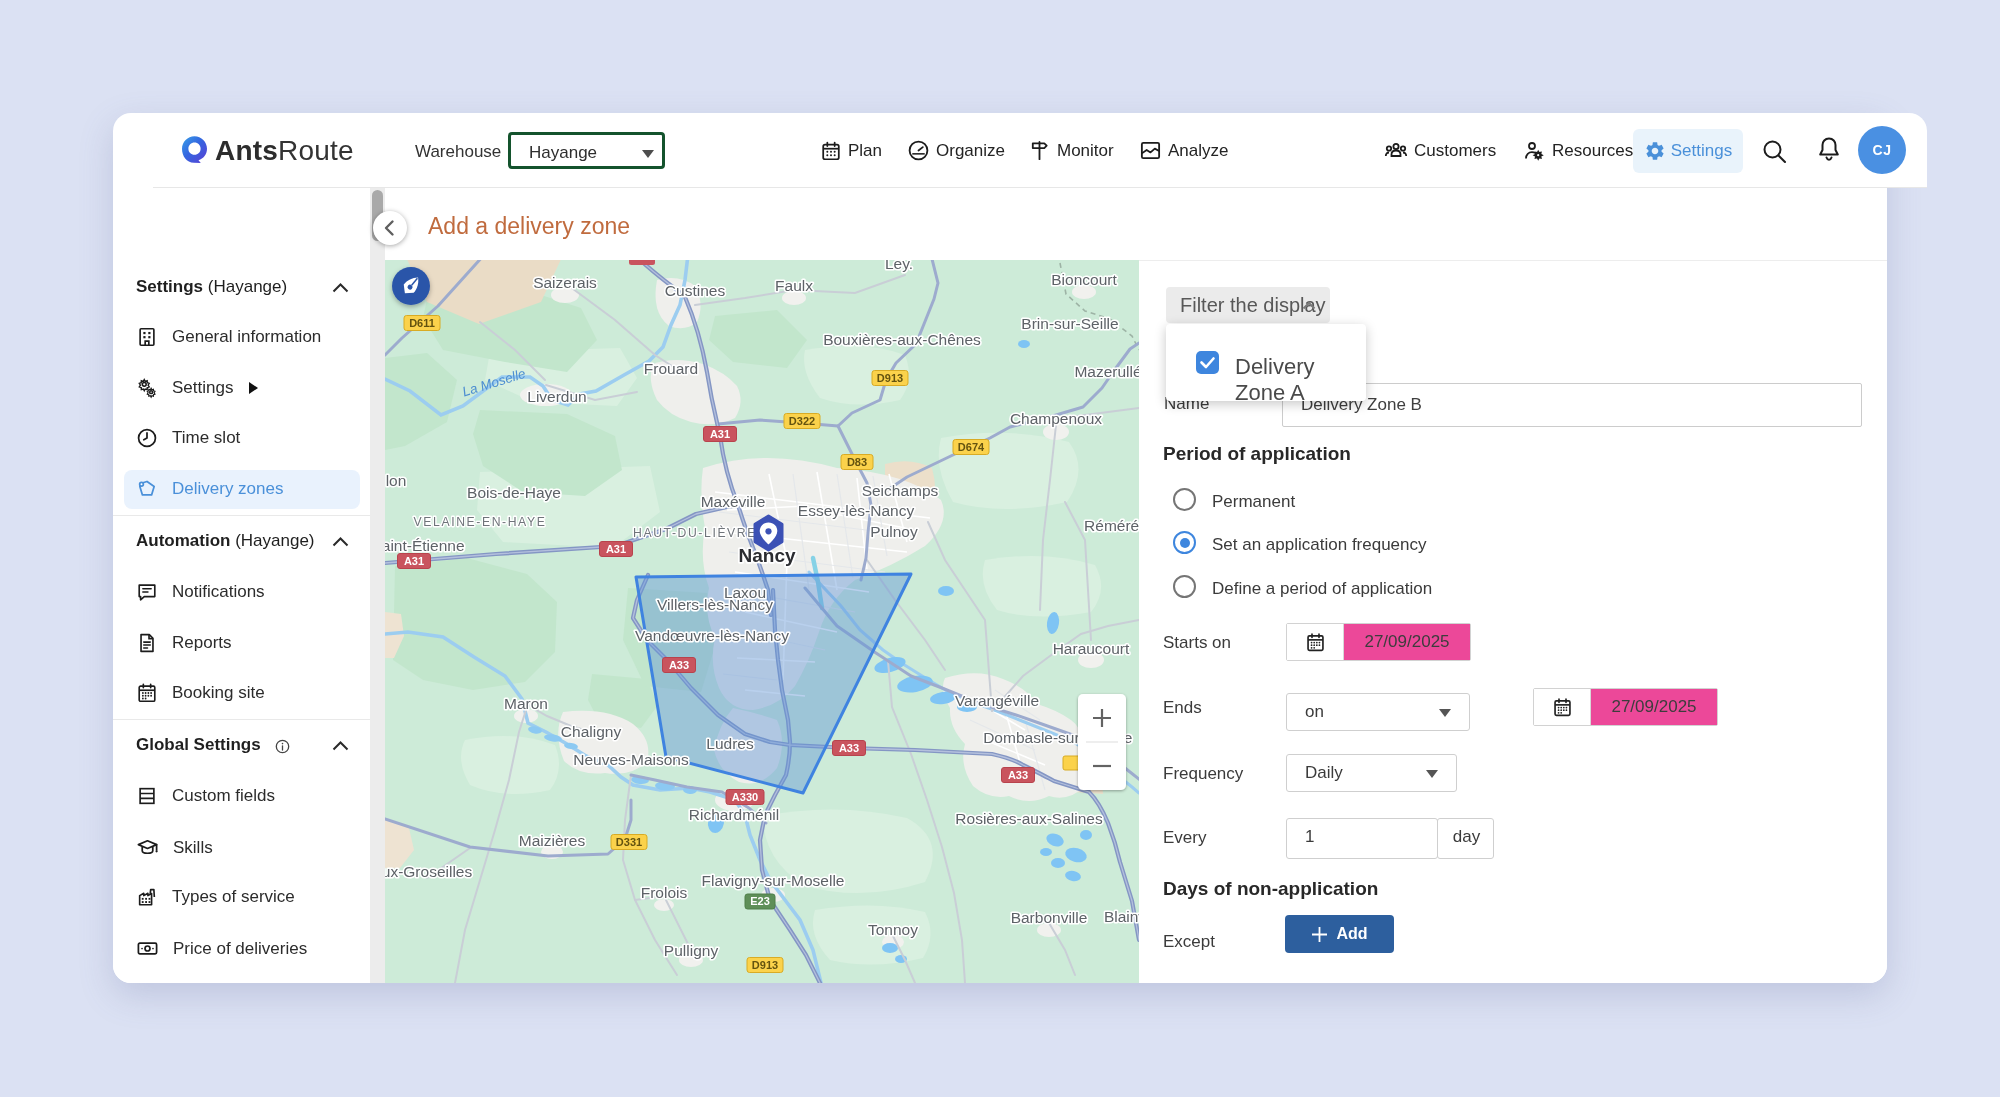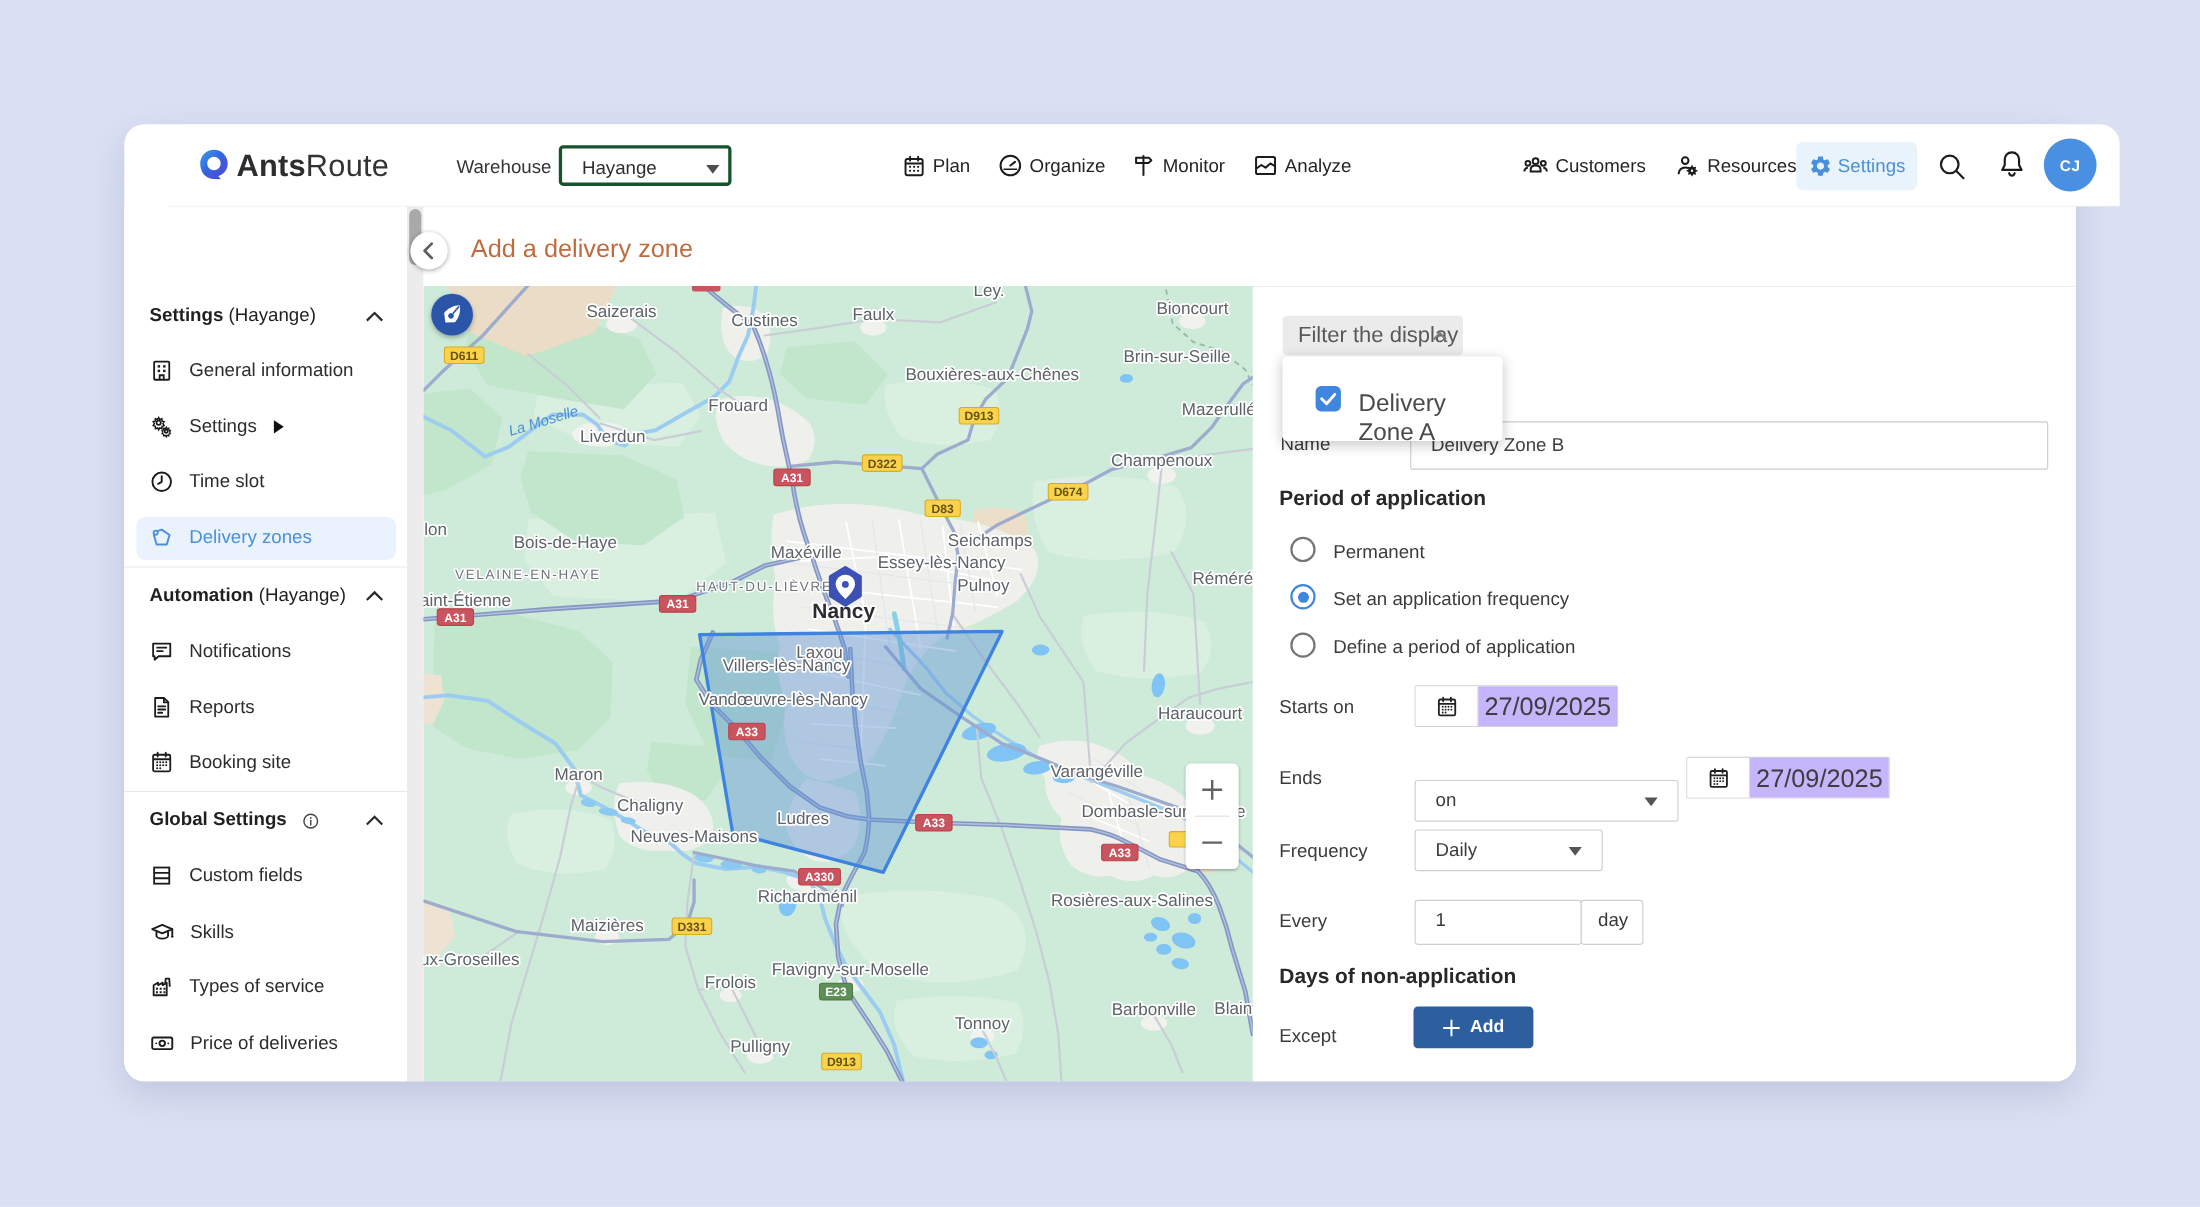--- a/index.html
+++ b/index.html
@@ -37,21 +37,21 @@
   .p-bold { position:absolute; font-size:19px; font-weight:700; color:#282828; }
   .chip { position:absolute; left:27px; top:26px; width:164px; height:36px; background:#ebebeb; border-radius:4px; font-size:20px; color:#585858; line-height:36px; padding-left:14px; }
   .dd { position:absolute; left:27px; top:63px; width:200px; height:77px; background:#fff; border-radius:4px; box-shadow:0 3px 12px rgba(0,0,0,.22); z-index:4; }
   .cb { position:absolute; left:30px; top:27px; width:23px; height:23px; background:#3e86de; border-radius:5px; }
   .name-input { position:absolute; left:143px; top:122px; width:580px; height:44px; border:1px solid #ccc; border-radius:2px; font-size:17px; color:#3f3f3f; line-height:42px; padding-left:18px; background:#fff; }
   .radio { position:absolute; width:23px; height:23px; border-radius:50%; border:2px solid #757575; background:#fff; }
   .radio.sel { border-color:#3e86de; }
   .radio.sel::after { content:""; position:absolute; left:4.5px; top:4.5px; width:10px; height:10px; border-radius:50%; background:#3e86de; }
   .dtw { position:absolute; height:38px; border:1px solid #d2d2d2; border-radius:2px; display:flex; }
   .dtw .ic { width:57px; background:#fff; border-right:1px solid #d8d8d8; display:flex; align-items:center; justify-content:center; }
-  .dtw .dt { flex:1; background:#c4b5fd; font-size:23px; color:#3d3d3d; display:flex; align-items:center; justify-content:center; }
+  .dtw .dt { flex:1; background:#ec4899; font-size:17px; color:#3d3d3d; display:flex; align-items:center; justify-content:center; }
   .sel-box { position:absolute; height:38px; border:1px solid #cfcfcf; border-radius:3px; background:#fff; font-size:17px; color:#3b3b3b; }
   .sel-box span { position:absolute; left:18px; top:8px; }
   .addbtn { position:absolute; left:146px; top:654px; width:109px; height:38px; background:#2d5f9e; border-radius:4px; color:#fff; font-size:16px; font-weight:700; display:flex; align-items:center; justify-content:center; gap:8px; }
   
   .map { position:absolute; left:272px; top:147px; width:754px; height:723px; }
 </style>
 </head>
 <body>
 <div class="card">
   <div class="nav">
@@ -620,21 +620,21 @@
               <circle cx="13.5" cy="15" r="1"></circle>
               <circle cx="16.5" cy="15" r="1"></circle>
               <circle cx="7.5" cy="18" r="1"></circle>
               <circle cx="10.5" cy="18" r="1"></circle>
             </g>
           </svg>
         </div>
       <div class="dt">27/09/2025</div>
     </div>
     <div class="p-lbl" style="left:24px;top:437px;">Ends</div>
-    <div class="sel-box" style="left:147px;top:448px;width:240px;">
+    <div class="sel-box" style="left:147px;top:432px;width:184px;">
         <span>on</span>
       <div class="caret-dn" style="right:18px;top:15px;border-top-color:#555;"></div>
     </div>
     <div class="dtw" style="left:394px;top:427px;width:185px;">
       <div class="ic">
           <svg width="21" height="21" viewBox="0 0 24 24" fill="none" stroke="#222" stroke-width="1.9">
             <rect x="3.5" y="4.5" width="17" height="16.5" rx="1.5"></rect>
             <path d="M3.5 9 H20.5"></path>
             <path d="M8 2.5 V6.3 M16 2.5 V6.3" stroke-linecap="round"></path>
             <g fill="#222" stroke="none">

